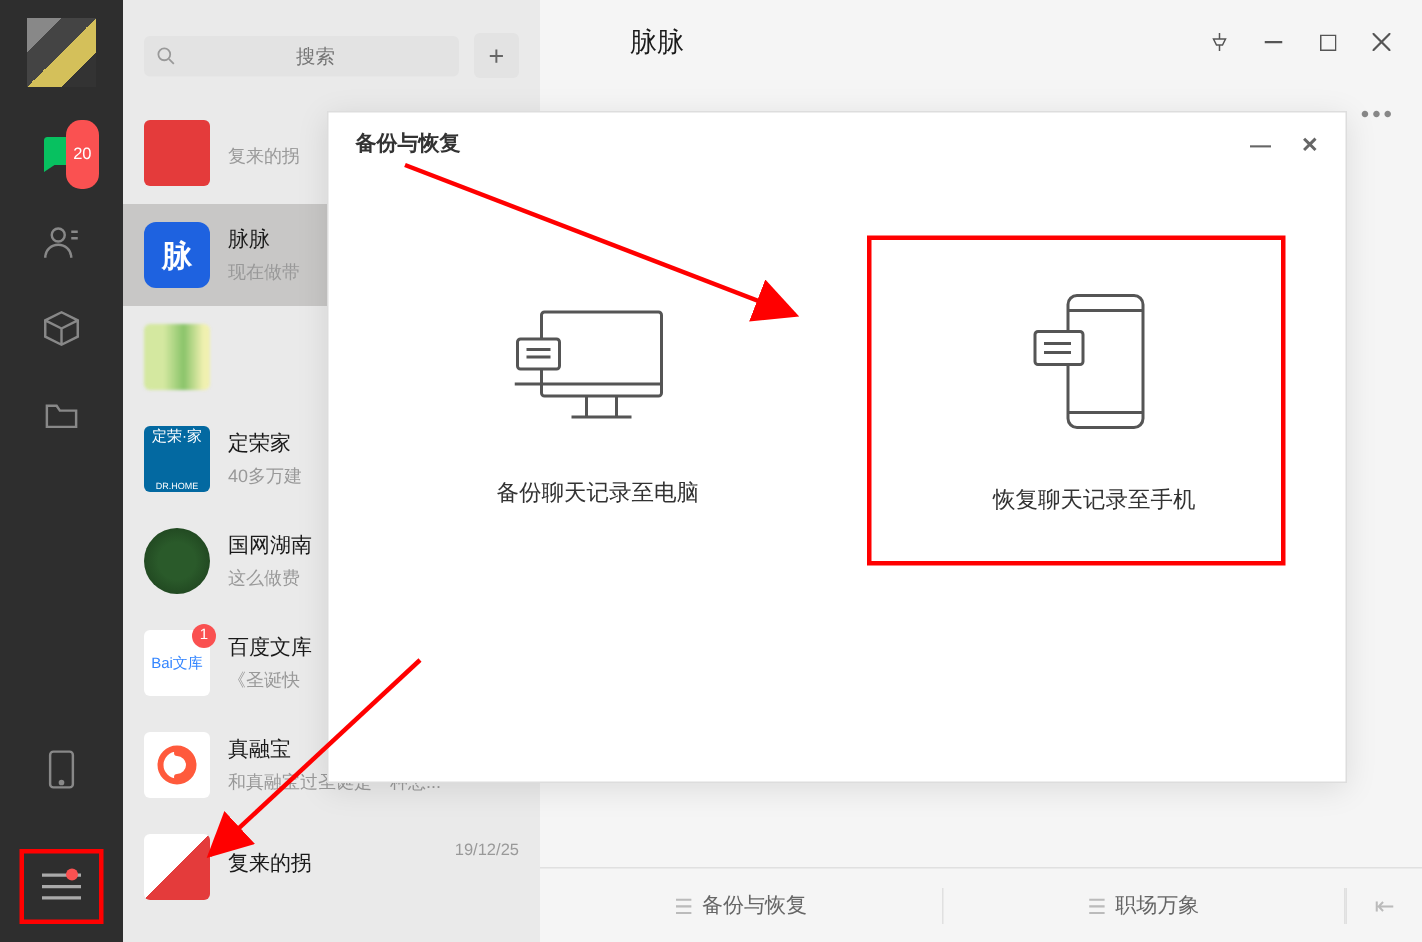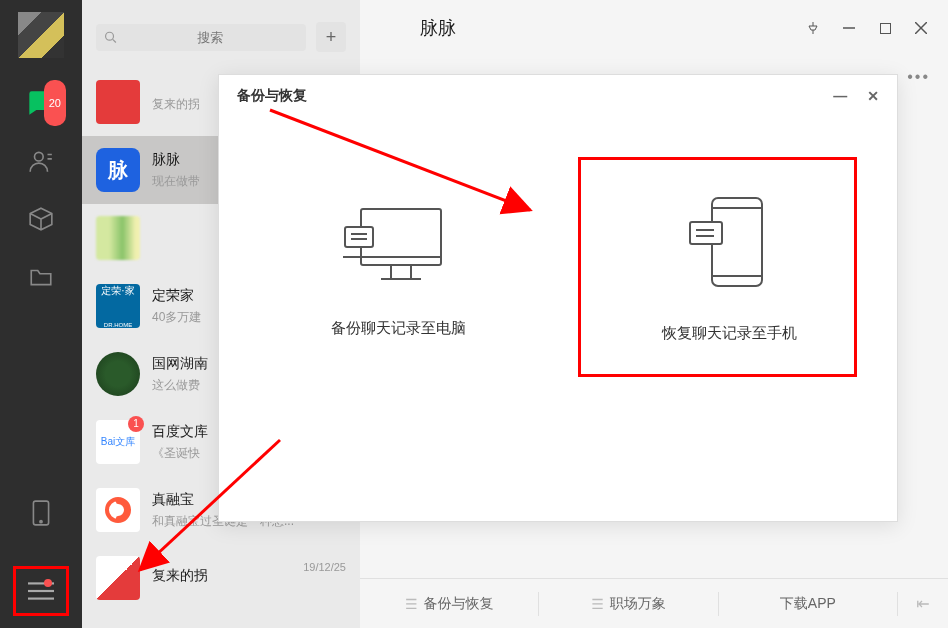--- a/index.html
+++ b/index.html
@@ -238,23 +238,20 @@
       <div class="tab">
           <span class="tab-icon">☰</span>
           <span>备份与恢复</span>
         </div>
       <div class="tab-sep"></div>
       <div class="tab">
           <span class="tab-icon">☰</span>
           <span>职场万象</span>
         </div>
       <div class="tab-sep"></div>
-      <div class="tab">
-          <span>下载APP</span>
-        </div>
       <div class="tab-sep"></div>
       <div class="collapse-icon">⇤</div>
     </div>
   </div>
 </div>
 
 <div class="modal">
   <div class="modal-header">
     <div class="modal-title">备份与恢复</div>
     <div class="modal-controls">

